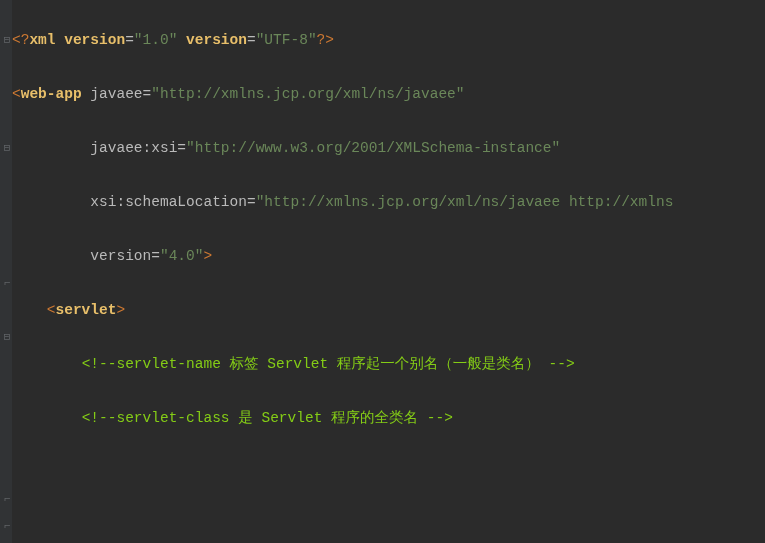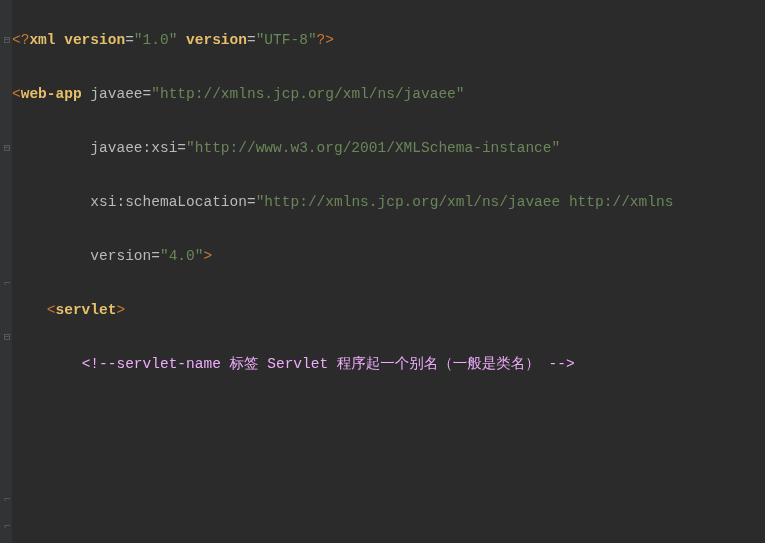--- a/index.html
+++ b/index.html
@@ -36,21 +36,21 @@
     right: 0;
     white-space: pre;
     padding-left: 0;
   }
   .line { position: relative; padding-left: 0; }
   .line.hl { background: #323232; }
   .tag-punc { color: #cc7832; }
   .tag-name { color: #e8bf6a; font-weight: bold; }
   .attr-name { color: #bababa; }
   .attr-val { color: #6a8759; }
-  .comment { color: #f0abfc; }
+  .comment { color: #84cc16; }
   .text-content { color: #a9b7c6; }
   .hl-match { background: #3c5142;}
 </style>
 </head>
 <body>
 
 <div class="gutter">
   <div class="gutter-icon" style="top:27px">⊟</div>
   <div class="gutter-icon" style="top:135px">⊟</div>
   <div class="gutter-icon" style="top:324px">⊟</div>
@@ -60,20 +60,21 @@
 </div>
 
 <div class="editor">
 <div class="line"><span class="tag-punc">&lt;?</span><span class="tag-name">xml version</span><span class="attr-name">=</span><span class="attr-val">"1.0"</span><span class="tag-name"> version</span><span class="attr-name">=</span><span class="attr-val">"UTF-8"</span><span class="tag-punc">?&gt;</span></div>
 <div class="line"><span class="tag-punc">&lt;</span><span class="tag-name">web-app </span><span class="attr-name">javaee</span><span class="attr-name">=</span><span class="attr-val">"http://xmlns.jcp.org/xml/ns/javaee"</span></div>
 <div class="line">         <span class="attr-name">javaee:xsi</span><span class="attr-name">=</span><span class="attr-val">"http://www.w3.org/2001/XMLSchema-instance"</span></div>
 <div class="line">         <span class="attr-name">xsi:schemaLocation</span><span class="attr-name">=</span><span class="attr-val">"http://xmlns.jcp.org/xml/ns/javaee http://xmlns</span></div>
 <div class="line">         <span class="attr-name">version</span><span class="attr-name">=</span><span class="attr-val">"4.0"</span><span class="tag-punc">&gt;</span></div>
 <div class="line">    <span class="tag-punc">&lt;</span><span class="tag-name">servlet</span><span class="tag-punc">&gt;</span></div>
 <div class="line">        <span class="comment">&lt;!--servlet-name 标签 Servlet 程序起一个别名（一般是类名） --&gt;</span></div>
+<div class="line">        <span class="comment">&lt;!--servlet-class 是 Servlet 程序的全类名 --&gt;</span></div>
 
 
 
 
 
 
 
 
 
 

